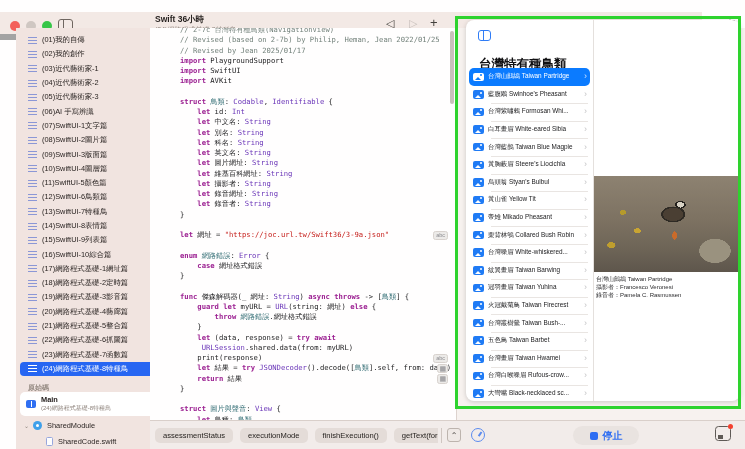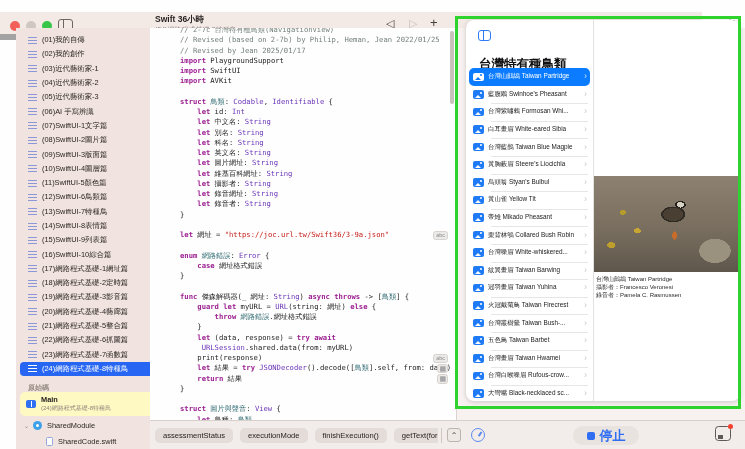--- a/index.html
+++ b/index.html
@@ -23,21 +23,21 @@
   .share{position:absolute;left:725px;top:8px;width:11px;height:11px;border:1.2px solid #4a4541;border-radius:2.5px;box-sizing:border-box;background:none;padding:0;}
   .share::before{content:"↑";position:absolute;left:1.8px;top:-7px;font-size:9px;color:#4a4541;}
   
   .sidebar{position:absolute;left:16px;top:28px;width:150px;height:421px;background:#f1e4e0;border-right:1px solid #ddd1cc;box-sizing:border-box;overflow:hidden;}
   .sb-list{padding-top:5px;}
   .sb-item{height:14.3px;display:flex;align-items:center;padding:0 6px 0 12px;font-size:7.4px;color:#2b2523;}
   .sb-item.sel{background:#2766f2;color:#fff;border-radius:4px;margin:0 4px;padding-left:8px;}
   .sb-ico{width:9px;height:7px;margin-right:5px;flex:none;background:repeating-linear-gradient(#8b97d6 0 1.4px,transparent 1.4px 3px);}
   .sel .sb-ico{background:repeating-linear-gradient(#fff 0 1.4px,transparent 1.4px 3px);}
   .src-header{position:absolute;top:355px;left:12px;right:8px;font-size:7px;font-weight:bold;color:#948980;display:flex;justify-content:space-between;align-items:center;}
-  .main-item{position:absolute;top:364px;left:4px;right:4px;height:24px;background:#fef9c3;border-radius:5px;display:flex;align-items:center;padding:0 6px;box-sizing:border-box;}
+  .main-item{position:absolute;top:364px;left:4px;right:4px;height:24px;background:#ffffff;border-radius:5px;display:flex;align-items:center;padding:0 6px;box-sizing:border-box;}
   .book-icon{width:10px;height:8px;background:#2f6ff2;border-radius:2px;margin-right:5px;position:relative;flex:none;}
   .book-icon::after{content:"";position:absolute;left:50%;top:1px;bottom:1px;width:1px;background:#fff;}
   .main-label{font-size:7.4px;font-weight:600;color:#26211f;line-height:1.2;}
   .main-sub{font-size:6px;color:#8f847d;line-height:1.2;}
   .module-row{position:absolute;top:393px;left:8px;display:flex;align-items:center;font-size:7.4px;color:#2b2523;}
   .chev-down{color:#8f847d;font-size:6px;margin-right:4px;}
   .module-icon{width:9px;height:9px;border-radius:50%;background:#3fa0ea;margin-right:5px;position:relative;}
   .module-icon::after{content:"";position:absolute;left:3px;top:3px;width:3px;height:3px;border-radius:50%;background:#fff;}
   .file-row{position:absolute;top:409px;left:30px;display:flex;align-items:center;font-size:7.4px;color:#2b2523;}
   .file-icon{width:7px;height:9px;background:#fdfdfd;border:1px solid #97a7dd;border-radius:1.5px;margin-right:5px;box-sizing:border-box;}
@@ -91,21 +91,21 @@
   
   .bbar{position:absolute;left:150px;top:420px;width:595px;height:29px;background:#f2ecea;border-top:1px solid #d9cfca;box-sizing:border-box;display:flex;align-items:center;}
   .chips{display:flex;gap:7px;padding-left:5px;max-width:283px;overflow:hidden;flex:none;}
   .chip{background:#e4dcd8;border:none;border-radius:5px;font-size:7.6px;padding:3px 8px;color:#211d1a;font-family:inherit;white-space:nowrap;flex:none;}
   .cdiv{width:1px;height:15px;background:#cfc6c1;margin:0 5px 0 3px;flex:none;}
   .collapse-btn{width:14px;height:14px;border:1px solid #bdb4ae;border-radius:3px;background:#efe9e6;font-size:8px;color:#3e3a37;line-height:11px;text-align:center;padding:0;flex:none;font-family:inherit;}
   .gauge{margin-left:10px;width:14px;height:14px;border:1.5px solid #5b8bef;border-radius:50%;position:relative;flex:none;box-sizing:border-box;}
   .gauge::before{content:"";position:absolute;left:5.5px;top:1.5px;width:1.5px;height:4.5px;background:#5b8bef;transform:rotate(35deg);transform-origin:bottom center;}
   .stop{position:absolute;left:423px;top:5px;width:66px;height:19px;background:#e9e3e0;border:none;border-radius:10px;display:flex;align-items:center;justify-content:center;gap:5px;padding:0;}
   .stop-sq{width:8px;height:8px;background:#2f6ef2;border-radius:2px;}
-  .stop-label{font-size:13px;color:#2f6ef2;font-weight:600;font-family:Liberation Sans, sans-serif;}
+  .stop-label{font-size:10px;color:#2f6ef2;font-weight:600;font-family:Liberation Sans, sans-serif;}
   .console-btn{position:absolute;left:565px;top:5px;width:16px;height:15px;border:1.3px solid #5f5a56;border-radius:3.5px;background:none;padding:0;box-sizing:border-box;}
   .console-btn::before{content:"";position:absolute;left:1.5px;bottom:1.5px;width:5px;height:4px;background:#5f5a56;}
   .console-btn::after{content:"";position:absolute;right:-3px;top:-3px;width:5px;height:5px;border-radius:50%;background:#f4402e;}
 </style>
 </head>
 <body>
 
 <div id="win">
 
   <div class="toolbar">

